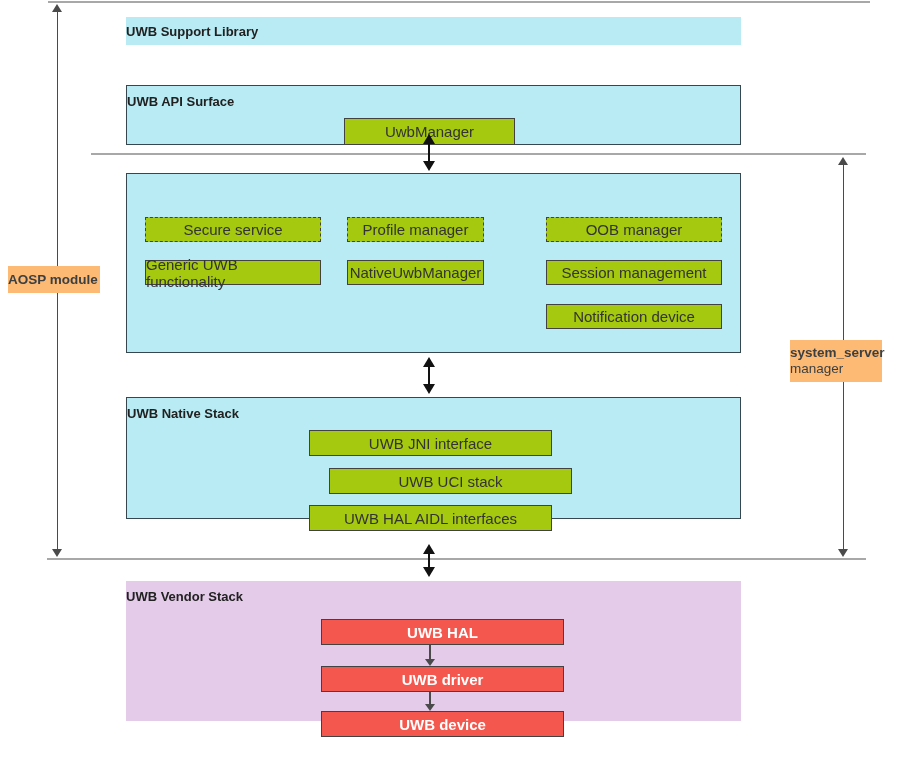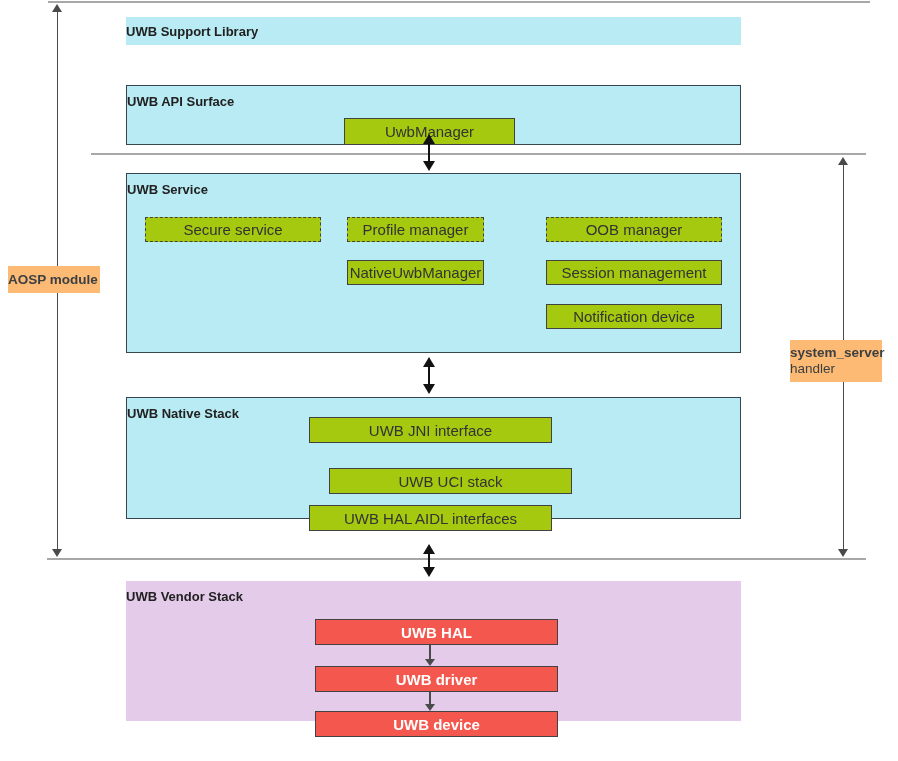--- a/index.html
+++ b/index.html
@@ -50,22 +50,22 @@
 
   .service .chip { height:25px; }
   .col1 { left:18px;  width:176px; }
   .col2 { left:220px; width:137px; }
   .col3 { left:419px; width:176px; }
   .row1 { top:43px; }
   .row2 { top:86px; }
   .row3 { top:130px; }
 
   .native .chip, .vendor .chip { left:182px; width:243px; height:26px; }
-  .nrow1 { top:19px; }  .nrow2 { top:70px;margin-left:20px; }  .nrow3 { top:107px; }
-  .vendor .chip { left:189px;text-align:right; }
+  .nrow1 { top:32px; }  .nrow2 { top:70px;margin-left:20px; }  .nrow3 { top:107px; }
+  .vendor .chip { left:195px;text-align:right; }
   .vrow1 { top:38px; }  .vrow2 { top:85px; }  .vrow3 { top:130px; }
 
   
   .varrow { position:absolute; left:422px; width:14px; }
   .varrow .shaft { position:absolute; left:6px; top:8px; bottom:8px; width:2px; background:var(--c-arrow-black); }
   .varrow .head-up { position:absolute; top:0; left:1px; width:0; height:0;
     border-left:6px solid transparent; border-right:6px solid transparent; border-bottom:10px solid var(--c-arrow-black); }
   .varrow .head-down { position:absolute; bottom:0; left:1px; width:0; height:0;
     border-left:6px solid transparent; border-right:6px solid transparent; border-top:10px solid var(--c-arrow-black); }
   .v1 { top:134px; height:37px; }
@@ -96,43 +96,43 @@
   </div>
   <div class="side-label aosp-label">AOSP module</div>
 
   <div class="scope-arrow right-scope">
     <div class="s-head-up"></div>
     <div class="s-shaft"></div>
     <div class="s-head-down"></div>
   </div>
   <div class="side-label ss-label">
     <div class="ss-bold">system_server</div>
-    <div>handler</div>
+    <div>manager</div>
   </div>
 
   <div class="band support">
     <div class="box-title">UWB Support Library</div>
   </div>
 
   <div class="band api">
     <div class="box-title">UWB API Surface</div>
     <div class="chip green-chip uwbmanager">UwbManager</div>
   </div>
 
   <div class="varrow v1">
     <div class="head-up"></div>
     <div class="shaft"></div>
     <div class="head-down"></div>
   </div>
 
   <div class="band service">
-    <div class="box-title">UWB Service</div>
     <div class="chip green-chip dashed col1 row1">Secure service</div>
     <div class="chip green-chip dashed col2 row1">Profile manager</div>
     <div class="chip green-chip dashed col3 row1">OOB manager</div>
+    <div class="chip green-chip col1 row2">Generic UWB functionality</div>
     <div class="chip green-chip col2 row2">NativeUwbManager</div>
     <div class="chip green-chip col3 row2">Session management</div>
     <div class="chip green-chip col3 row3">Notification device</div>
   </div>
 
   <div class="varrow v2">
     <div class="head-up"></div>
     <div class="shaft"></div>
     <div class="head-down"></div>
   </div>

